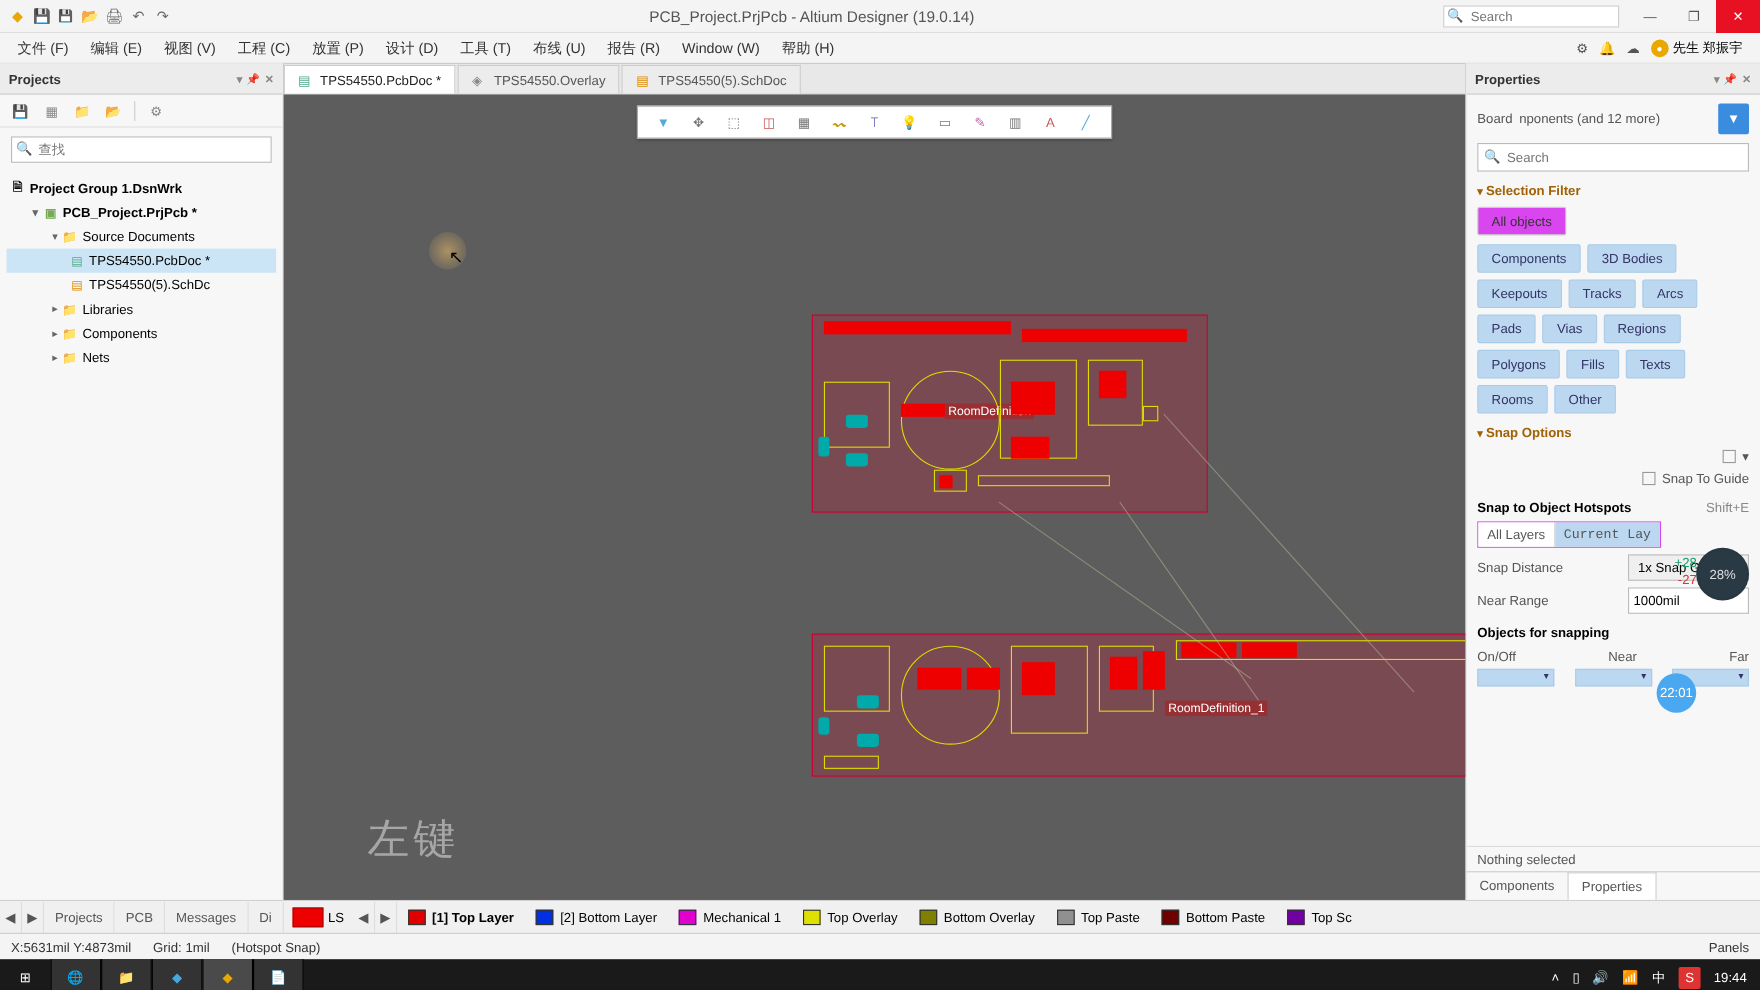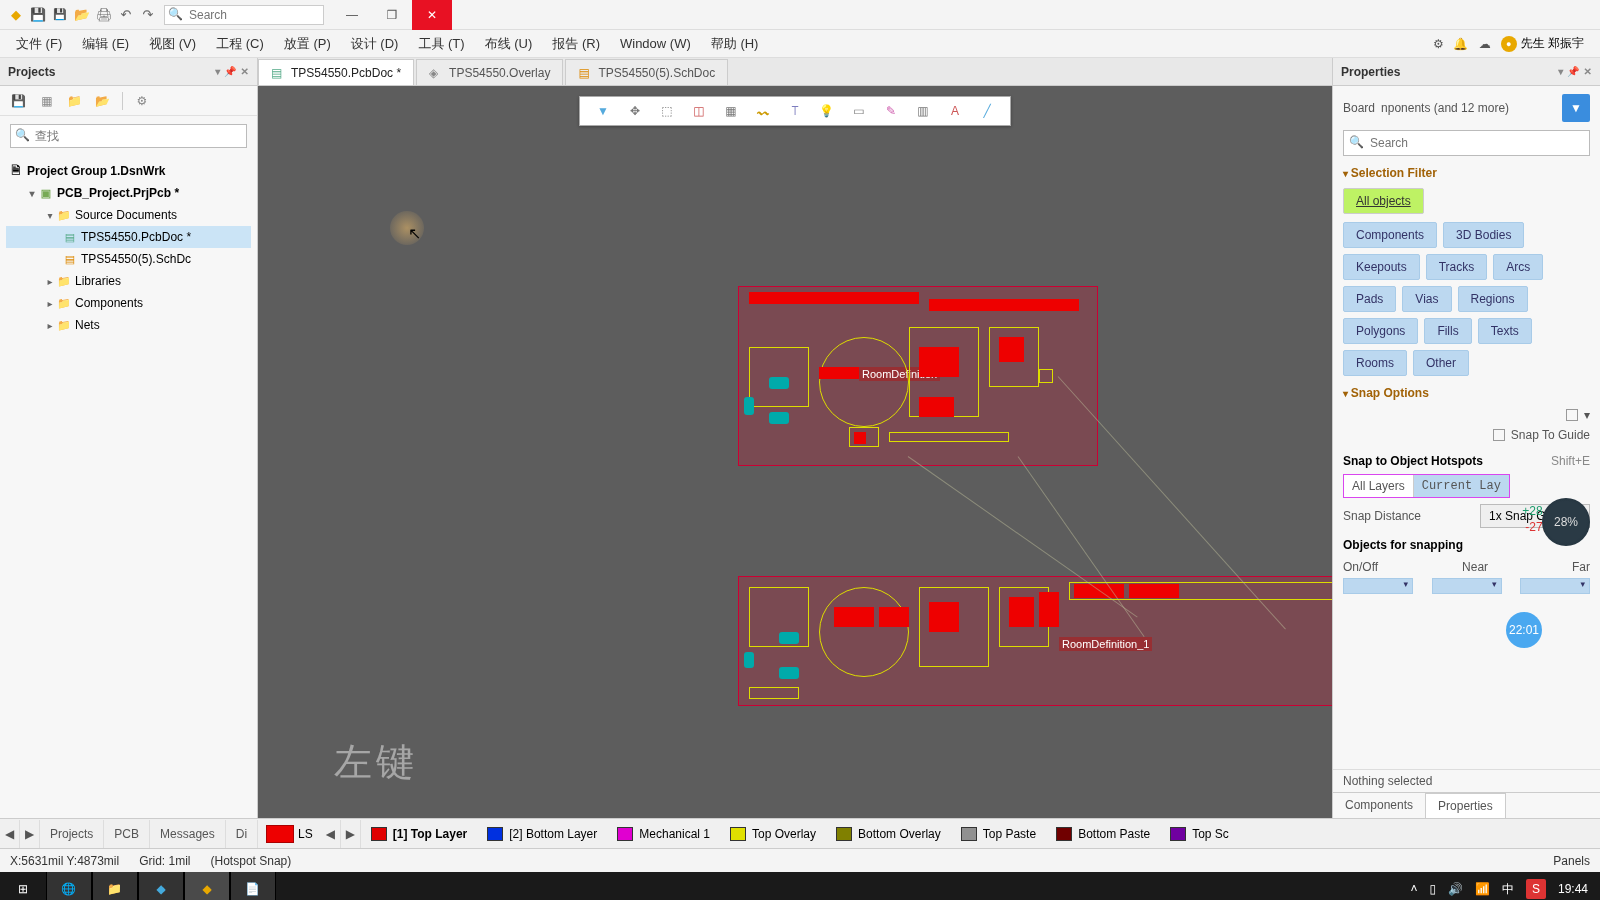--- a/index.html
+++ b/index.html
@@ -82,21 +82,21 @@
 .right-body { padding: 8px 10px; overflow-y: auto; flex: 1; }
 .board-line { display: flex; align-items: center; gap: 6px; margin-bottom: 8px; color: #555; }
 .funnel { width: 28px; height: 28px; background: #3a8dde; color: white; display: flex; align-items: center; justify-content: center; cursor: pointer; border-radius: 2px; }
 .right-search { position: relative; margin-bottom: 10px; }
 .right-search input { width: 100%; height: 26px; padding: 0 6px 0 26px; border: 1px solid #bbb; }
 .right-search .mag { position: absolute; left: 6px; top: 5px; color: #888; }
 .section-title { font-weight: bold; color: #a16207; margin: 10px 0 8px; cursor: pointer; }
 .section-title::before { content: "▾ "; font-size: 10px; }
 .pill-row { display: flex; flex-wrap: wrap; gap: 6px; }
 .pill { padding: 5px 12px; border: 1px solid #a8cbe8; background: #bcd8f0; color: #336; border-radius: 2px; cursor: pointer; font-size: 12px; }
-.pill.white { background: #bef264; border: 1px solid #ccc; color: #333; text-decoration: underline; }
+.pill.white { background: #d946ef; border: 1px solid #ccc; color: #333; }
 .snap-row { display: flex; justify-content: space-between; align-items: center; margin: 6px 0; }
 .snap-chk { display: flex; align-items: center; gap: 6px; color: #555; }
 .seg-group { display: flex; border: 1px solid #d946ef; }
 .seg { padding: 4px 8px; cursor: pointer; background: #fff; color: #555; border-right: 1px solid #ccc; }
 .seg:last-child { border-right: none; font-family: Liberation Mono, monospace; }
 .seg.on { background: #bcd8f0; }
 .field-row { display: flex; justify-content: space-between; align-items: center; margin: 6px 0; }
 .field-row label { color: #555; }
 .field-row select, .field-row input { width: 110px; height: 24px; border: 1px solid #bbb; padding: 0 4px; }
 .snap-head { display: flex; justify-content: space-between; color: #555; margin-top: 8px; }
@@ -143,20 +143,21 @@
 <div class="titlebar">
   <div class="titlebar-icons">
     <span class="t-icon" style="color:#e8a800">◆</span>
     <span class="t-icon">💾</span>
     <span class="t-icon" style="font-size:11px">💾</span>
     <span class="t-icon" style="color:#d4a84b">📂</span>
     <span class="t-icon">🖨</span>
     <span class="t-icon">↶</span>
     <span class="t-icon">↷</span>
   </div>
+  <div class="titlebar-title">PCB_Project.PrjPcb - Altium Designer (19.0.14)</div>
   <div class="titlebar-search">
     <span class="mag">🔍</span>
     <input type="text" placeholder="Search" style="">
   </div>
   <div class="winbtn min">—</div>
   <div class="winbtn max">❐</div>
   <div class="winbtn close">✕</div>
 </div>
 
 <div class="menubar">
@@ -390,20 +391,24 @@
       <div class="snap-row">
         <div class="seg-group">
           <div class="seg">All Layers</div>
           <div class="seg on">Current Lay</div>
         </div>
       </div>
       <div class="field-row">
         <label>Snap Distance</label>
         <select><option>1x Snap Grid</option></select>
       </div>
+      <div class="field-row">
+        <label>Near Range</label>
+        <input value="1000mil" style="">
+      </div>
       <div style="font-weight:bold;margin-top:10px">Objects for snapping</div>
       <div class="snap-head">
         <span>On/Off</span>
         <span>Near</span>
         <span>Far</span>
       </div>
       <div class="snap-cells">
         <div class="snap-cell"></div>
         <div class="snap-cell"></div>
         <div class="snap-cell"></div>

